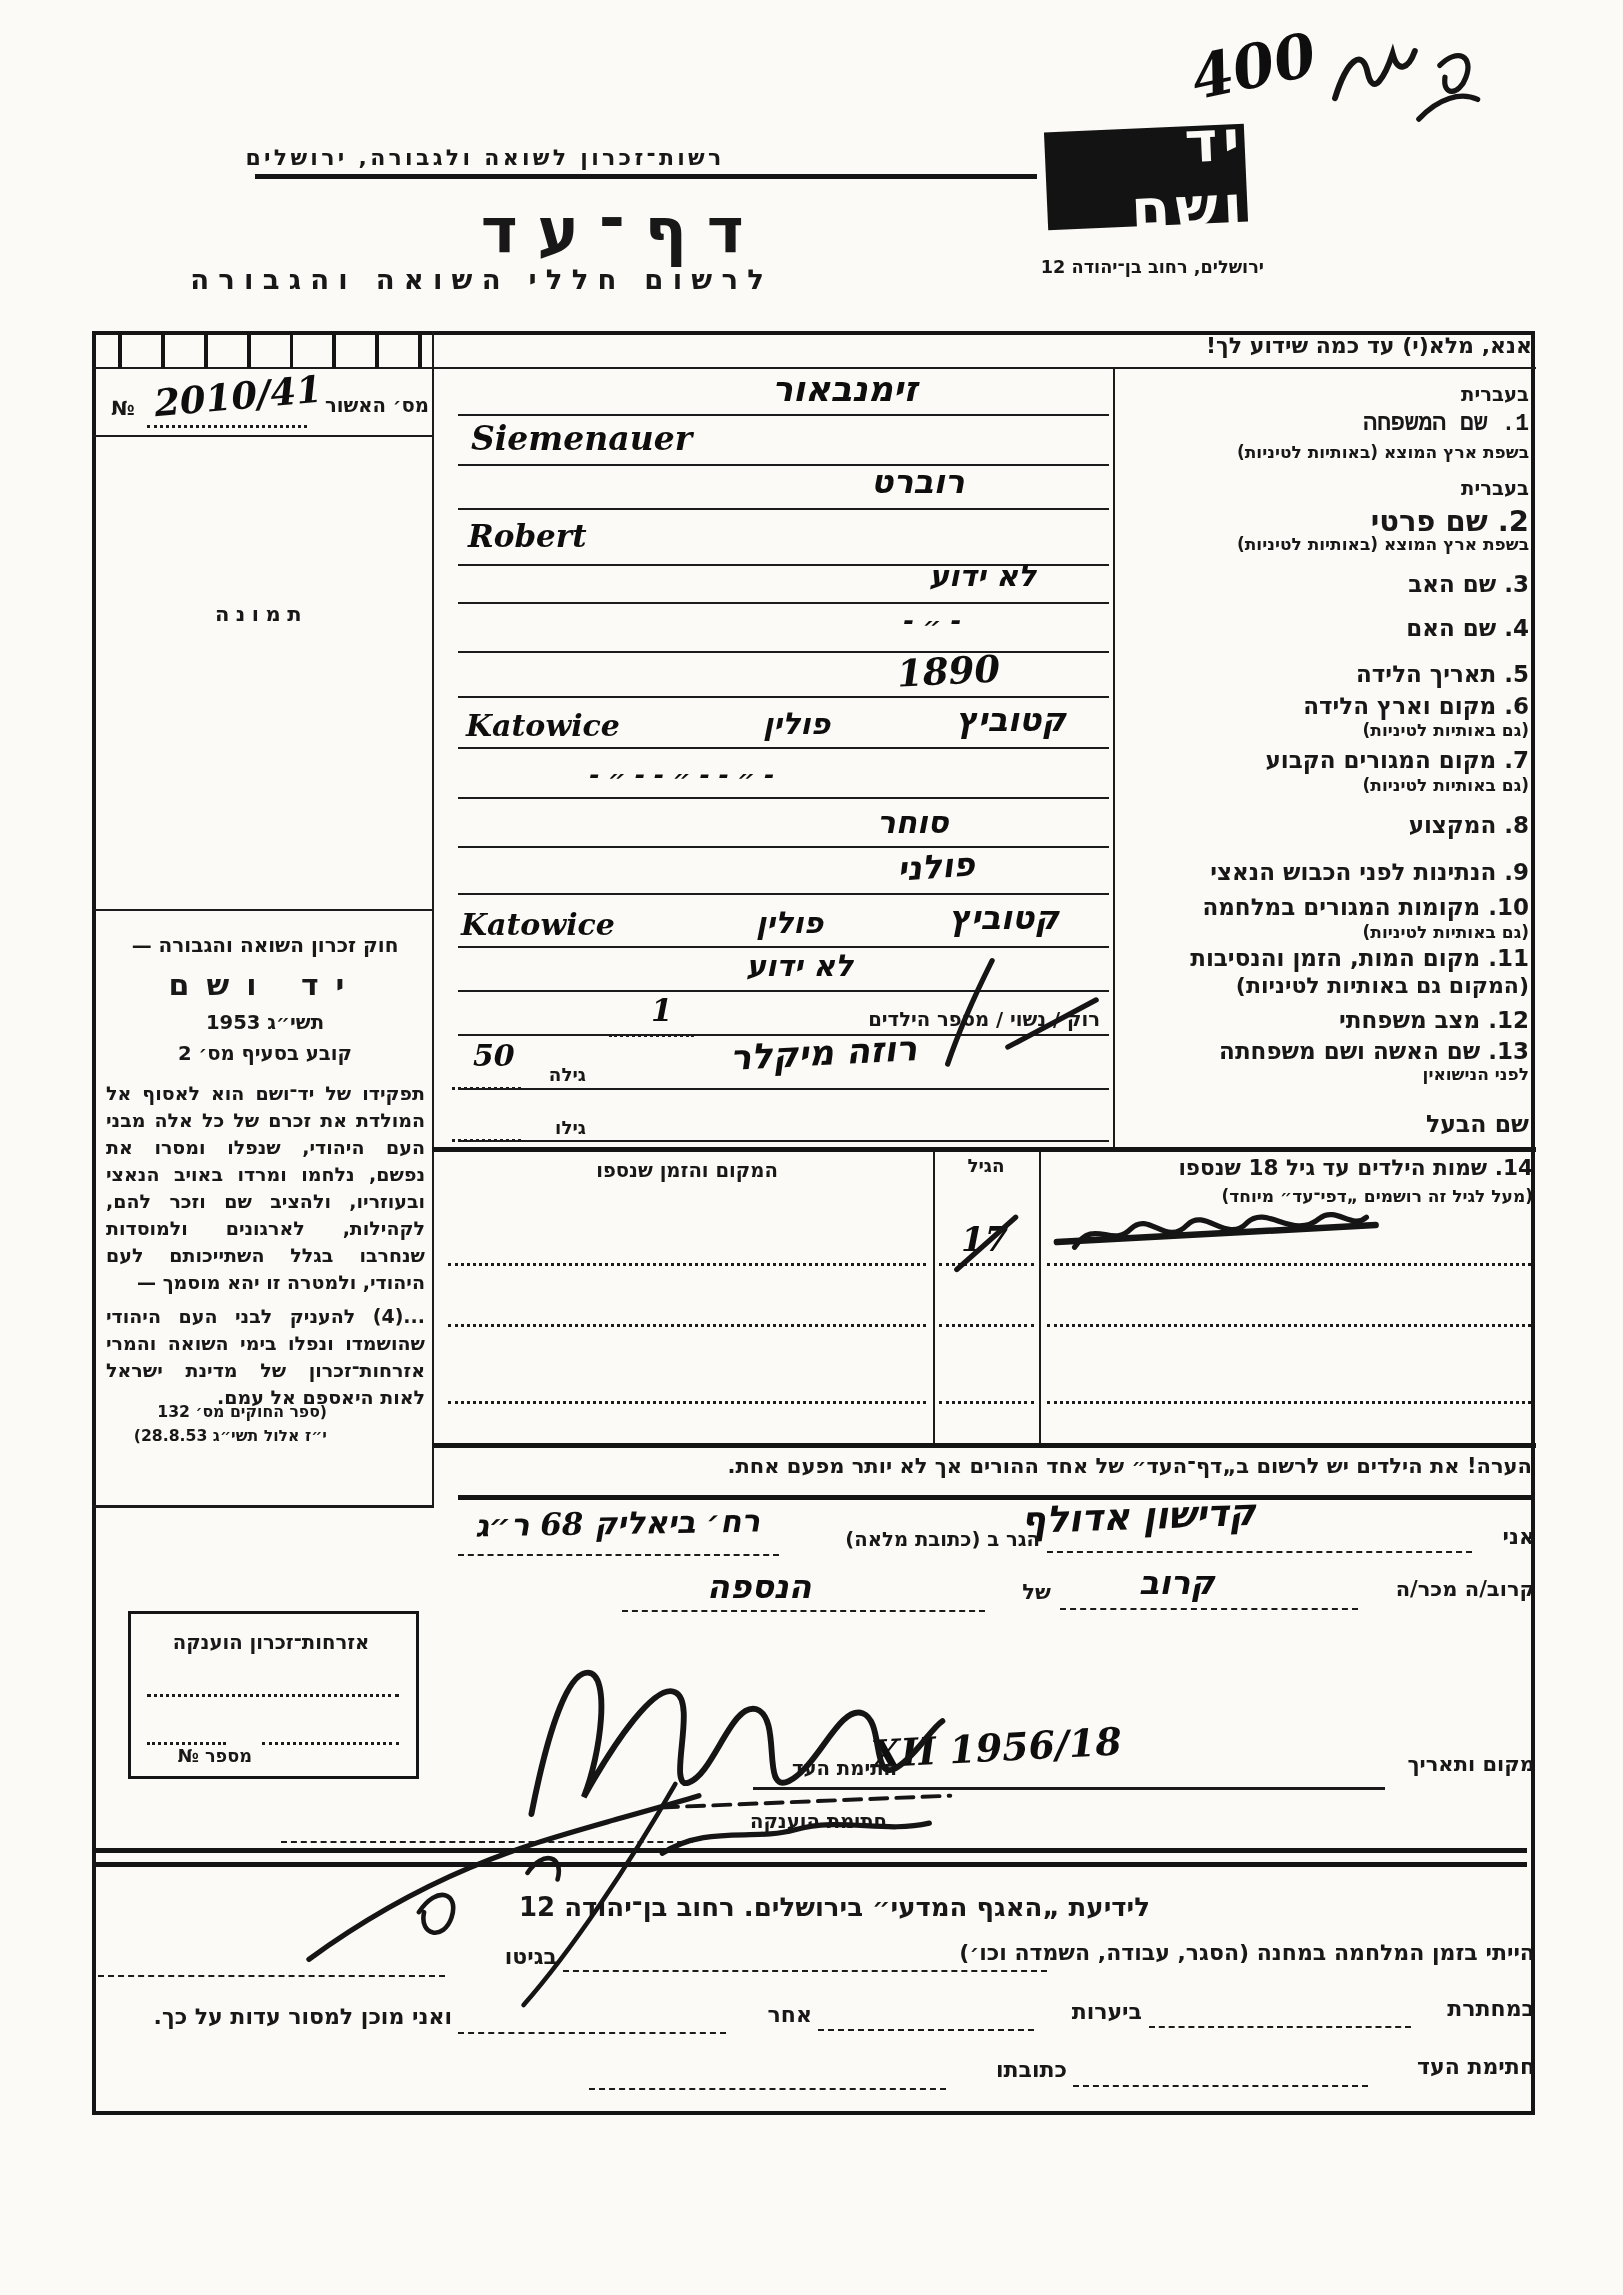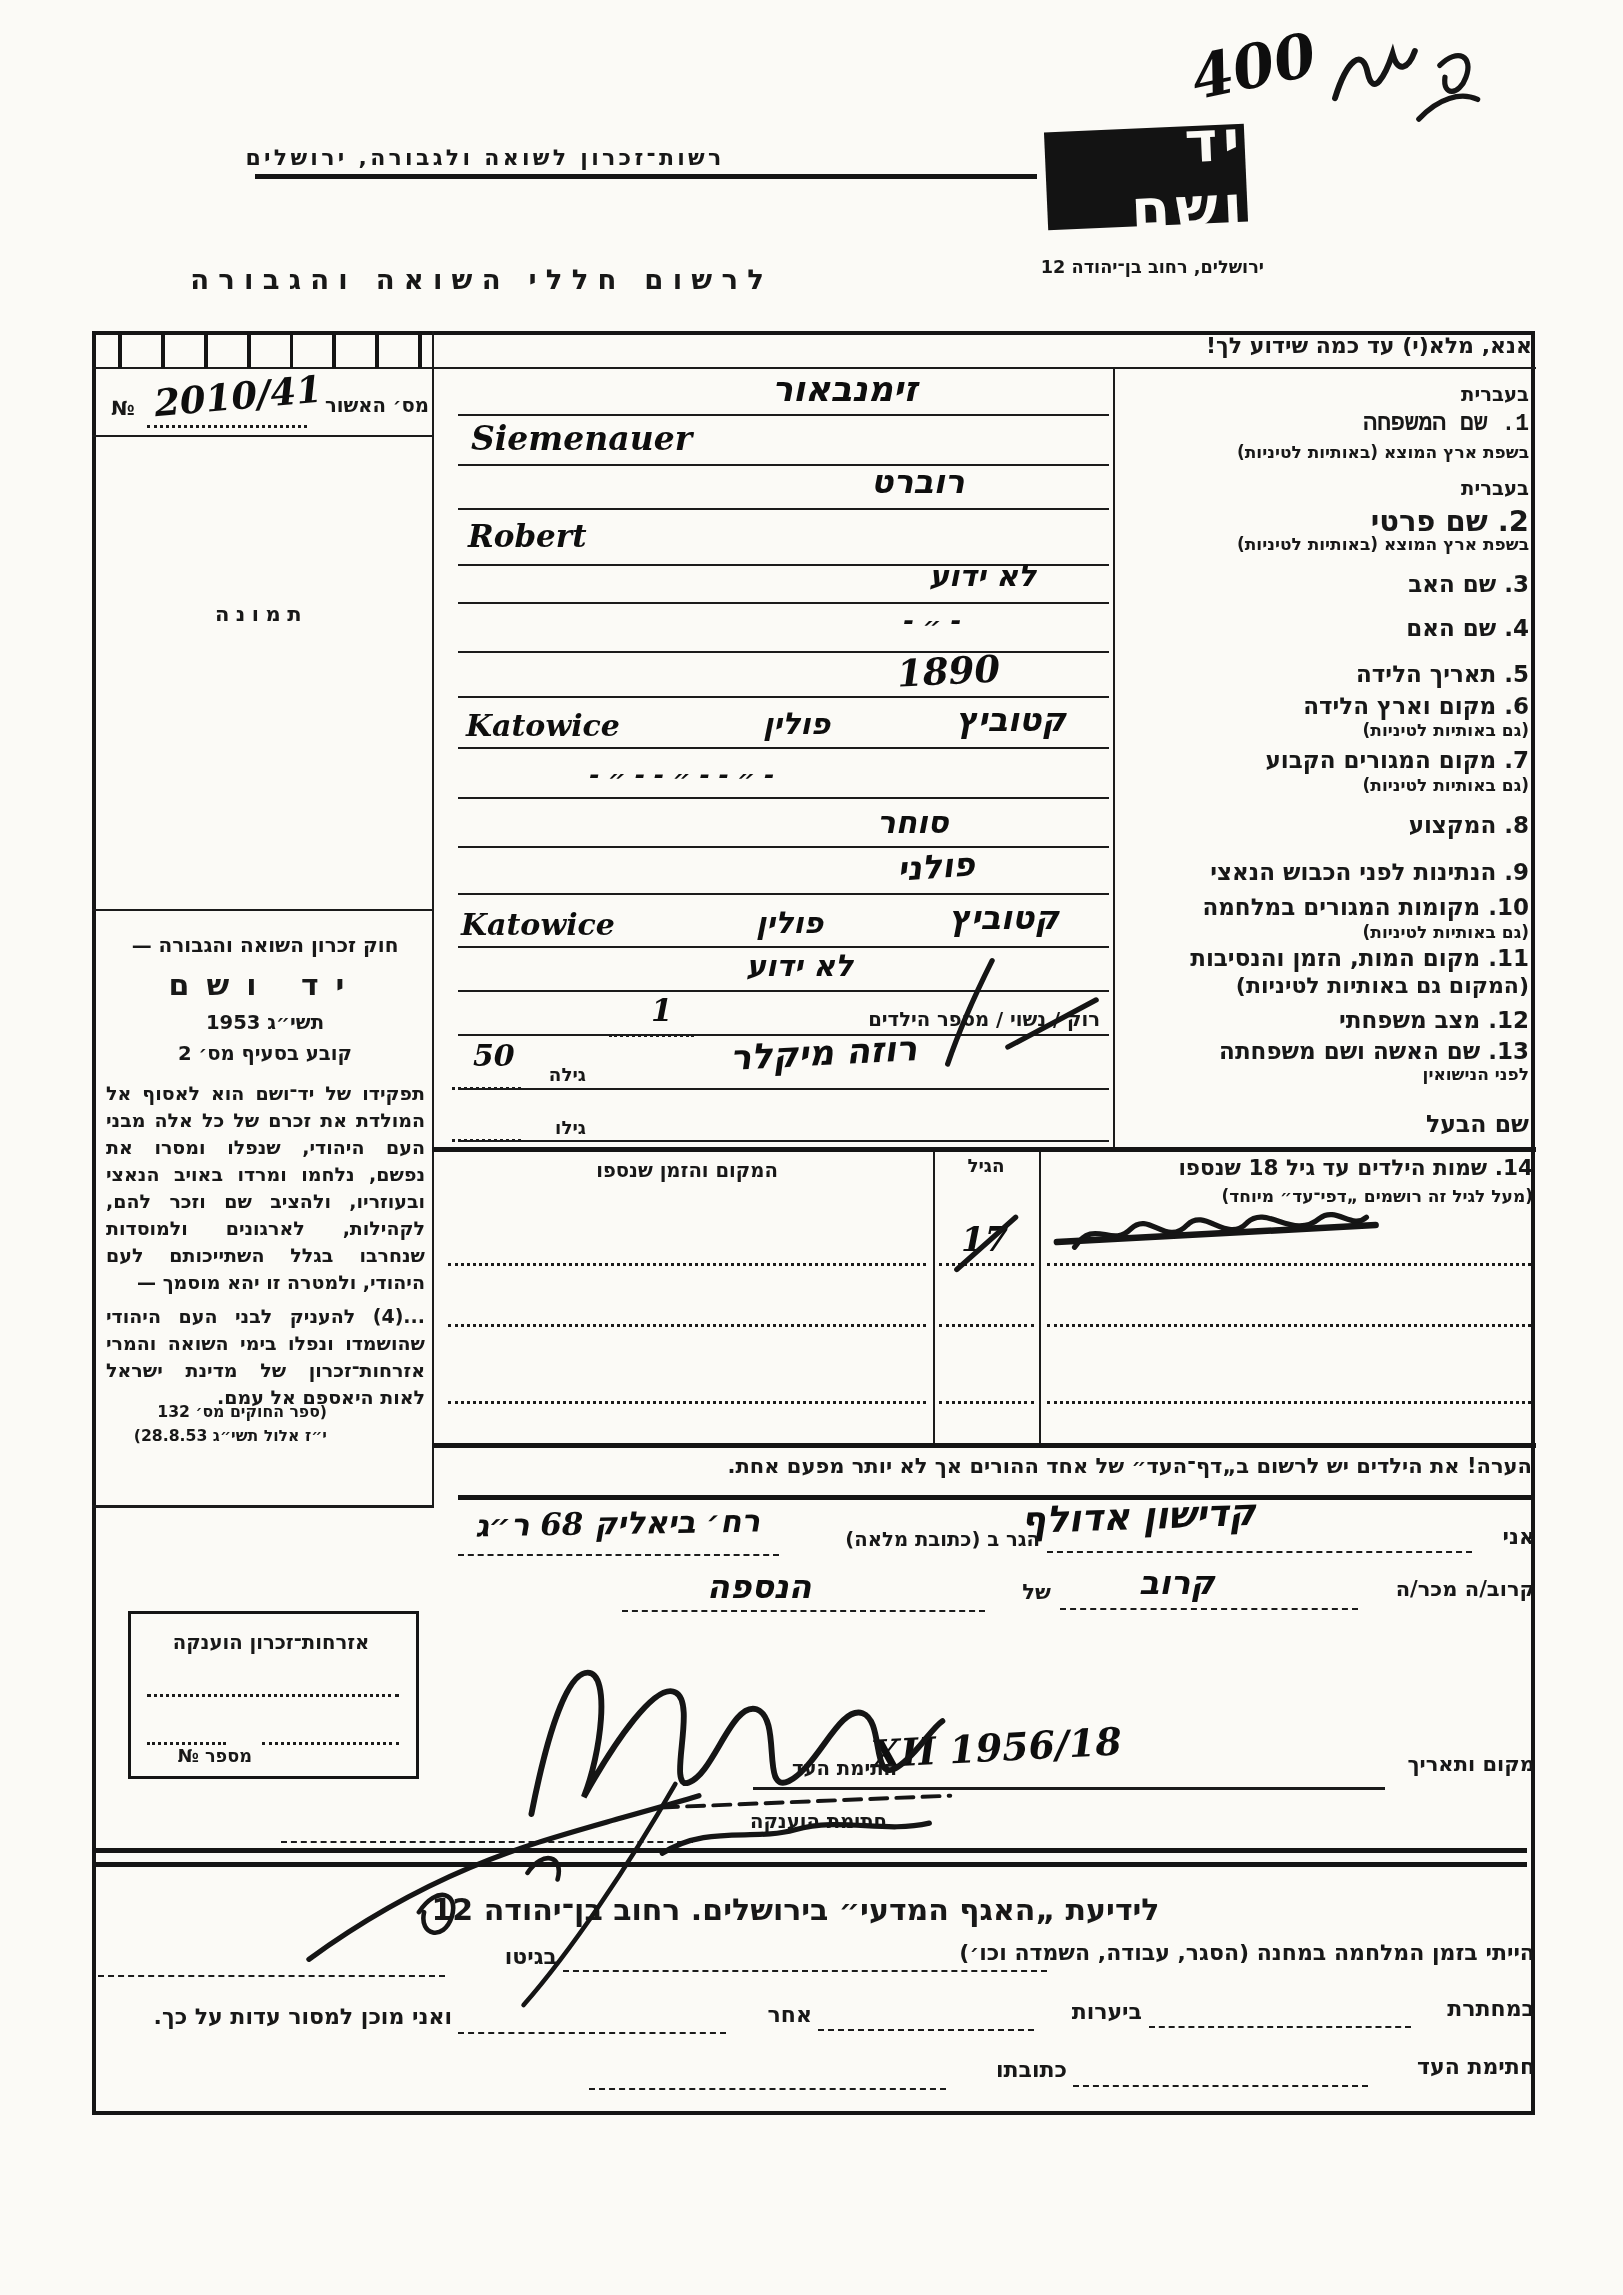--- a/index.html
+++ b/index.html
@@ -22,20 +22,21 @@
   .tick{width:3.9px;height:34px;background:#141414;}
   svg.ink{position:absolute;left:0;top:0;pointer-events:none;}
 </style>
 </head>
 <body>
 
 <div class="page">
 
   <div class="lbl ctr" style="left:223px;top:145px;width:524px;font-size:22px;letter-spacing:3.3px;">רשות־זכרון לשואה ולגבורה, ירושלים</div>
   <div class="thick" style="left:255px;top:174px;width:782px;"></div>
+  <div class="lbl ctr" style="left:406px;top:194px;width:432px;font-size:63px;letter-spacing:19.6px;">דף־עד</div>
   <div class="lbl ctr" style="left:249px;top:263px;width:524px;font-size:27.5px;letter-spacing:9.2px;">לרשום חללי השואה והגבורה</div>
 
   <div class="logo" style="left:1046px;top:128px;width:200px;height:98px;font-size:56px;letter-spacing:5.2px;transform:rotate(-2.5deg);">יד ושם</div>
   <div class="lbl" style="left:983px;top:257px;width:281px;font-size:17.7px;">ירושלים, רחוב בן־יהודה 12</div>
 
   <div class="hw" style="left:1191px;top:31px;font-size:60px;transform:rotate(-12deg);">400</div>
 
   <div class="box" style="left:92px;top:331px;width:1435px;height:1776px;"></div>
   <div class="line" style="left:92px;top:367px;width:1444px;"></div>
   <div class="vline" style="left:432px;top:331px;height:1177px;"></div>
@@ -192,21 +193,21 @@
   <div class="lbl" style="left:1394px;top:1752px;width:141px;font-size:21px;">מקום ותאריך</div>
   <div class="line" style="left:753px;top:1787px;width:632px;border-top-width:3.9px;"></div>
   <div class="hw" style="left:871px;top:1725px;font-size:38px;transform:rotate(-3deg);">18/XII 1956</div>
   <div class="lbl" style="left:727px;top:1757px;width:170px;font-size:19.6px;">חתימת העד</div>
   <div class="lbl" style="left:704px;top:1810px;width:183px;font-size:19.6px;">חתימת הוענקה</div>
   <div class="dash" style="left:281px;top:1841px;width:412px;"></div>
 
   <div class="thick" style="left:92px;top:1848px;width:1435px;"></div>
   <div class="thick" style="left:92px;top:1862px;width:1435px;"></div>
 
-  <div class="lbl ctr" style="left:321px;top:1892px;width:949px;font-size:30px;">לידיעת „האגף המדעי״ בירושלים.   רחוב בן־יהודה 12</div>
+  <div class="lbl ctr" style="left:360px;top:1892px;width:949px;font-size:26px;">לידיעת „האגף המדעי״ בירושלים.   רחוב בן־יהודה 12</div>
 
   <div class="lbl" style="left:1060px;top:1940px;width:475px;font-size:22px;">הייתי בזמן המלחמה במחנה (הסגר, עבודה, השמדה וכו׳)</div>
   <div class="dash" style="left:563px;top:1970px;width:484px;"></div>
   <div class="lbl" style="left:452px;top:1944px;width:105px;font-size:22px;">בגיטו</div>
   <div class="dash" style="left:98px;top:1975px;width:347px;"></div>
 
   <div class="lbl" style="left:1420px;top:1996px;width:115px;font-size:22px;">במחתרת</div>
   <div class="dash" style="left:1149px;top:2026px;width:262px;"></div>
   <div class="lbl" style="left:1041px;top:1999px;width:101px;font-size:22px;">ביערות</div>
   <div class="dash" style="left:818px;top:2029px;width:216px;"></div>

